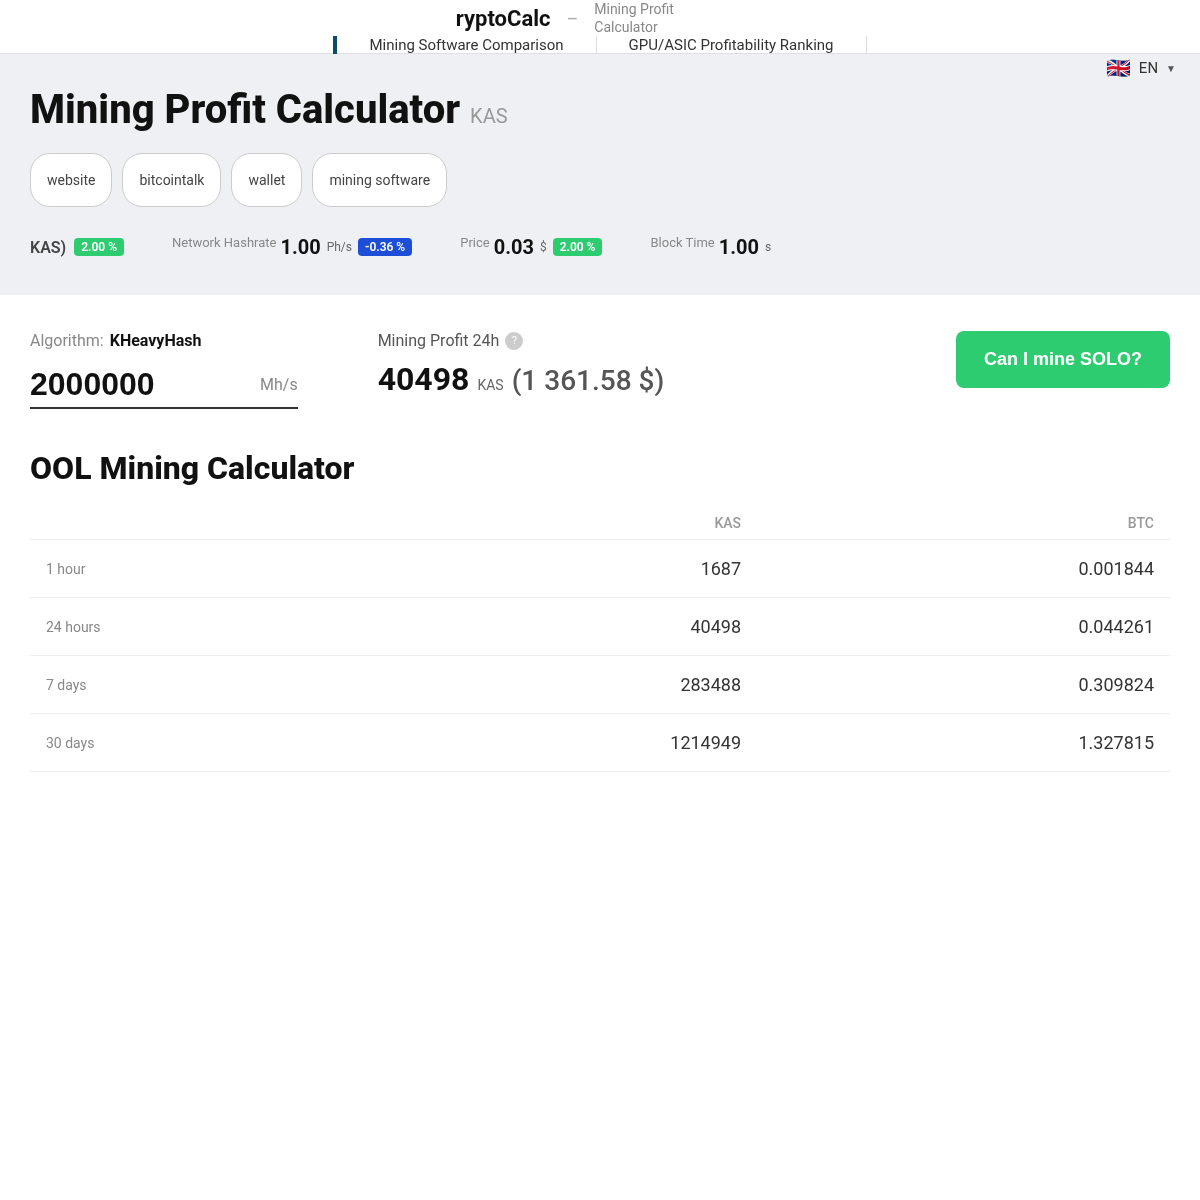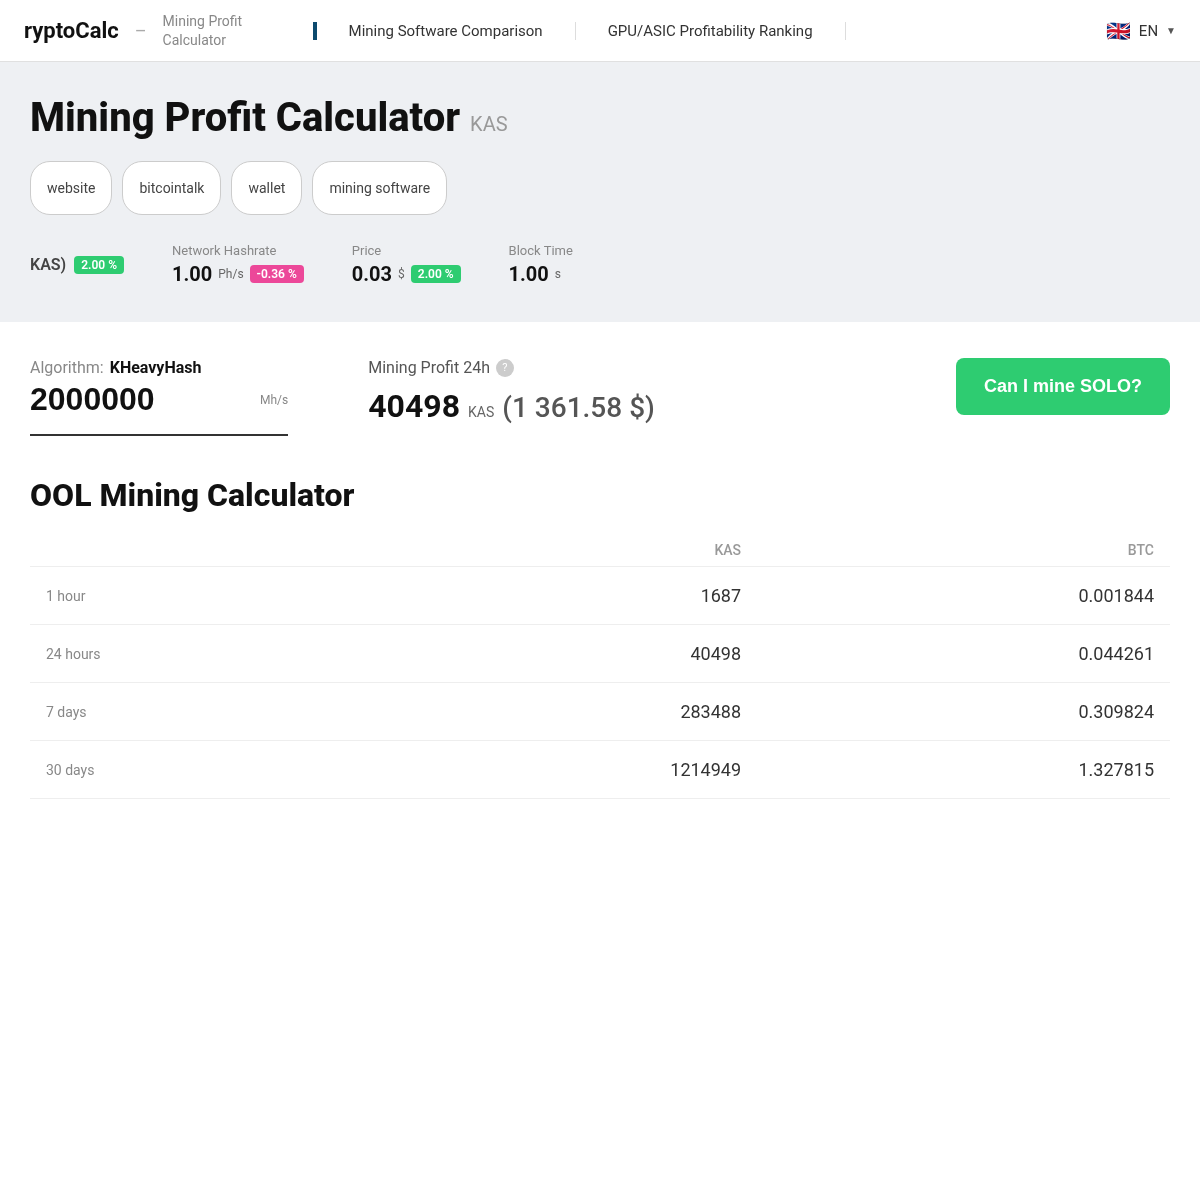--- a/index.html
+++ b/index.html
@@ -3,23 +3,24 @@
   <meta charset="utf-8">
   <style>
     * { box-sizing: border-box; margin: 0; padding: 0; }
     body { font-family: -apple-system, BlinkMacSystemFont, 'Segoe UI', Roboto, sans-serif; background: #fff; color: #222; width: 1200px; }
 
     
     .header {
       display: flex;
       align-items: center;
       padding: 0 24px;
-      height: 62px;
+      height: 54px;
       border-bottom: 1px solid #e0e0e0;
       background: #fff;
+      flex-direction: column;
     }
     .logo-area {
       display: flex;
       align-items: center;
       gap: 10px;
       margin-right: 40px;
     }
     .logo-name {
       font-size: 22px;
       font-weight: 700;
@@ -121,28 +122,28 @@
     }
     .green-badge {
       background: #2ecc71;
       color: #fff;
       border-radius: 4px;
       padding: 2px 7px;
       font-size: 12px;
       font-weight: 600;
     }
     .red-badge {
-      background: #ec4899;
+      background: #1d4ed8;
       color: #fff;
       border-radius: 4px;
       padding: 2px 7px;
       font-size: 12px;
       font-weight: 600;
     }
-    .stat-block { display: flex; flex-direction: column; gap: 4px; }
+    .stat-block { display: flex; flex-direction: row; gap: 4px; }
     .stat-label { font-size: 13px; color: #888; }
     .stat-value {
       font-size: 20px;
       font-weight: 700;
       color: #111;
       display: flex;
       align-items: center;
       gap: 6px;
     }
     .stat-unit { font-size: 12px; color: #666; font-weight: 400; }
@@ -151,21 +152,21 @@
     .calc-section {
       padding: 36px 30px 20px 30px;
       background: #fff;
     }
     .algo-row {
       display: flex;
       align-items: center;
       gap: 6px;
       font-size: 16px;
       color: #888;
-      margin-bottom: 4px;
+      margin-bottom: 16px;
     }
     .algo-name { font-weight: 700; color: #111; }
     .profit-label {
       font-size: 16px;
       color: #555;
       display: flex;
       align-items: center;
       gap: 6px;
       margin-bottom: 10px;
     }
@@ -179,32 +180,32 @@
       display: inline-flex;
       align-items: center;
       justify-content: center;
       cursor: pointer;
     }
     .hashrate-input-wrap {
       display: flex;
       align-items: center;
       gap: 10px;
       border-bottom: 2px solid #333;
-      padding-bottom: 16px;
+      padding-bottom: 4px;
     }
     .hashrate-input {
       font-size: 32px;
       font-weight: 700;
       color: #111;
       border: none;
       outline: none;
       background: transparent;
       width: 220px;
     }
-    .hashrate-unit { font-size: 12px; color: #888; }
+    .hashrate-unit { font-size: 16px; color: #888; }
     .profit-value-row {
       display: flex;
       align-items: baseline;
       gap: 8px;
       font-size: 32px;
       font-weight: 700;
       color: #111;
     }
     .profit-kas-sup {
       font-size: 16px;

